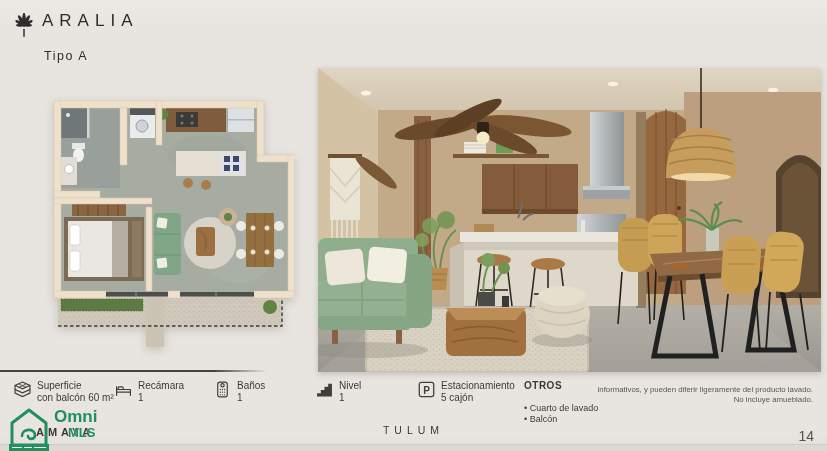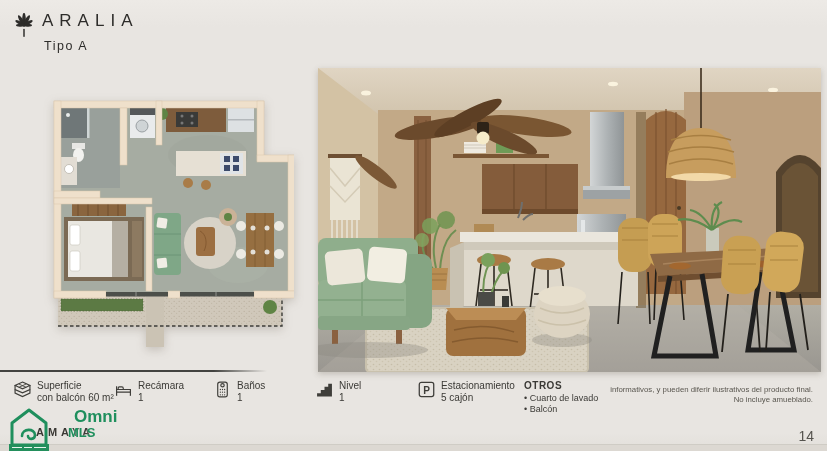--- a/index.html
+++ b/index.html
@@ -10,53 +10,53 @@
     position:relative;
     overflow:hidden;
     color:#3a3936;
   }
   .page { position:absolute; inset:0; background:linear-gradient(#edeae6, #e8e5e1 6%, #e8e5e1 96%, #e2dfda); }
 
   
   .brand { position:absolute; left:13px; top:11px; display:flex; align-items:flex-start; gap:7px; }
   .brand svg { margin-top:2px; }
   .brand-text .name { font-size:17px; font-weight:400; letter-spacing:6px; color:#2d2c2a;text-align:right; }
-  .brand-text .subtitle { font-size:12.5px; letter-spacing:1.5px; color:#2d2c2a; margin-top:8px; margin-left:2px; }
+  .brand-text .subtitle { font-size:12.5px; letter-spacing:1.5px; color:#2d2c2a; margin-top:18px; margin-left:2px; }
 
   
   .floorplan { position:absolute; left:48px; top:95px; width:246px; height:252px; filter:drop-shadow(0 3px 5px rgba(90,80,65,.25)); }
   .photo { position:absolute; left:318px; top:68px; width:503px; height:304px; box-shadow:0 2px 6px rgba(80,70,55,.25); }
 
   
   .rule { position:absolute; left:0; top:370px; width:267px; height:2px;
           background:linear-gradient(90deg,#434340 80%, rgba(67,67,64,0)); }
 
   
   .spec { position:absolute; top:380px; display:flex; gap:6px; align-items:flex-start; }
   .spec .ic { width:17px; flex:0 0 17px; margin-top:1px; }
   .spec .txt { font-size:10px; line-height:11.5px; color:#3b3a36; white-space:nowrap; }
   .otros { position:absolute; top:380px; left:524px; font-size:9px; line-height:11.5px; color:#3b3a36; }
-  .otros .title { font-size:10px; font-weight:700; letter-spacing:.5px; margin-bottom:1px; }
+  .otros .title { font-size:10px; font-weight:700; letter-spacing:.5px; margin-bottom:11px; }
   .otros .item::before { content:"• "; }
 
   .disclaimer { position:absolute; top:385px; right:14px; width:330px; text-align:right;
                 font-size:7.8px; line-height:9.6px; color:#59564f; }
 
   
   .location { position:absolute; left:0; right:0; top:424px; text-align:center;
               font-size:10.5px; letter-spacing:5px; color:#3a3936; }
   .pagenum { position:absolute; right:13px; top:428px; font-size:14px; color:#55534e; }
   .bottom-strip { position:absolute; left:0; right:0; bottom:0; height:7px; background:#dcd8d2; border-top:1px solid #cfccc5; }
 
   
   .watermark { position:absolute; left:8px; top:405px; width:130px; height:46px; }
   .wm-under { position:absolute; left:28px; top:21px; font-size:11px; font-weight:600;
               letter-spacing:4px; color:#3a3834; }
   .wm-logo { position:absolute; left:0; top:2px; }
-  .wm-omni { position:absolute; left:46px; top:2px; font-size:17px; font-weight:700; color:#1f8f5d;margin-left:20px; }
+  .wm-omni { position:absolute; left:46px; top:2px; font-size:17px; font-weight:700; color:#1f8f5d; }
   .wm-mls  { position:absolute; left:52px; top:20px; font-size:13px; font-weight:700; color:#1f8f5d;
              text-shadow:0 0 2px rgba(233,230,226,.8);padding-left:8px; }
 </style>
 </head>
 <body>
 
 <div class="page">
 
   <div class="brand">
     <svg width="22" height="26" viewBox="0 0 24 28">
@@ -457,24 +457,25 @@
     </div>
   </div>
 
   <div class="otros">
     <div class="title">OTROS</div>
     <div class="item">Cuarto de lavado</div>
     <div class="item">Balcón</div>
   </div>
 
   <div class="disclaimer">
-    <div>informativos, y pueden diferir ilustrativos del producto final.</div>
+    <div>informativos, y pueden diferir ligeramente del producto lavado.</div>
     <div>No incluye amueblado.</div>
   </div>
 
+  <div class="location">TULUM</div>
   <div class="pagenum">14</div>
   <div class="bottom-strip"></div>
 
   <div class="watermark">
     <div class="wm-under">AMAYA</div>
     <svg class="wm-logo" width="42" height="46" viewBox="0 0 42 46">
       <path d="M21,3 L38,16 V38 H4 V16 Z" fill="none" stroke="#1f8f5d" stroke-width="3" stroke-linejoin="round"></path>
       <path d="M14,29 C14,21 27,21 27,28 C27,33 20,33 20,29" fill="none" stroke="#1f8f5d" stroke-width="2.6" stroke-linecap="round"></path>
       <rect x="1" y="37" width="40" height="7.5" fill="#238f5c"></rect>
       <path d="M4,40.5 h10 M16,40.5 h8 M26,40.5 h12" stroke="#e9f5ee" stroke-width="1.2"></path>

